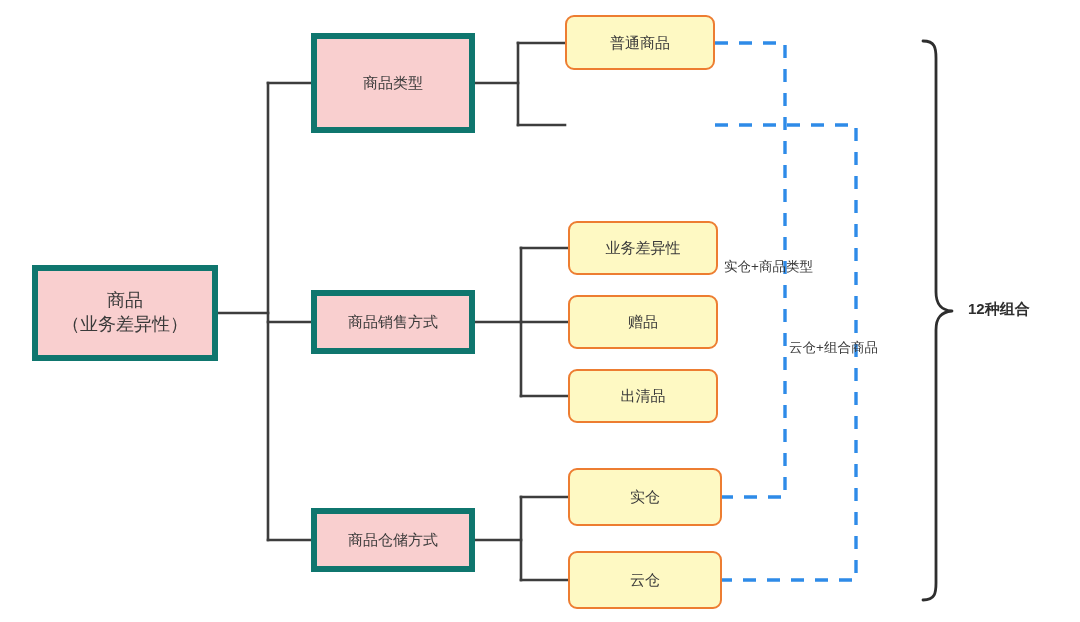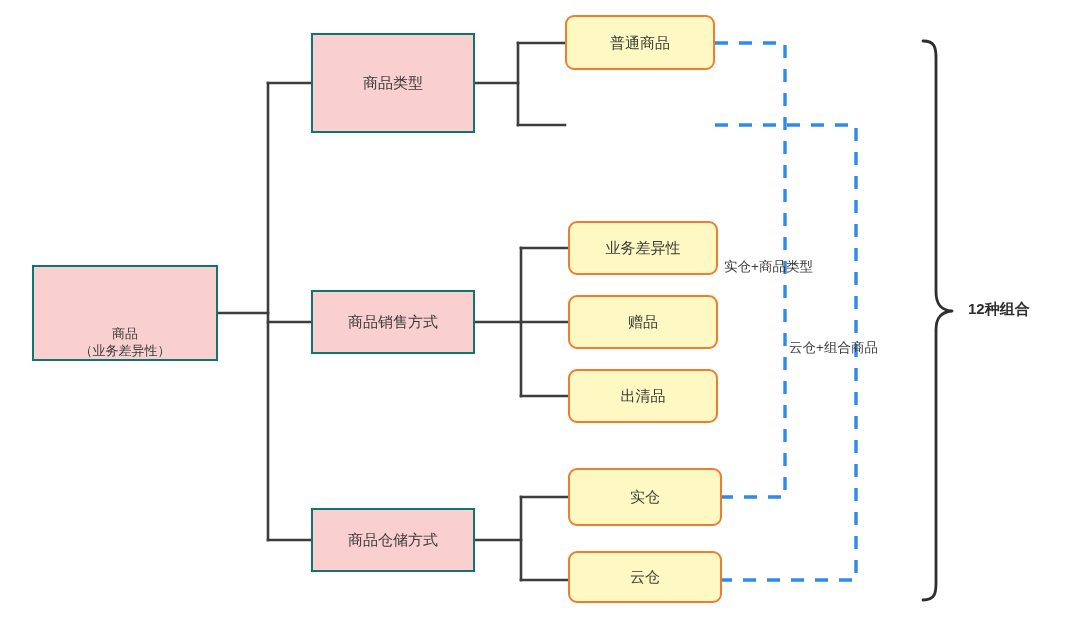--- a/index.html
+++ b/index.html
@@ -35,25 +35,25 @@
     align-items: center;
     justify-content: center;
     text-align: center;
     line-height: 1.32;
     color: #3a3a3a;
     white-space: pre-line;
     z-index: 2;
   }
   .node-root, .node-branch {
     background: #F9CFCF;
-    border: 2px solid #0f766e;
+    border: 6px solid #0f766e;
     border-radius: 0;
     font-size: 15px;
   }
-  .node-root { font-size: 13px; align-items: flex-end; }
+  .node-root { font-size: 18px; }
   .node-leaf {
     background: #fef9c3;
     border: 2.5px solid #ED7D31;
     border-radius: 9px;
     font-size: 15px;
   }
   .edge-label {
     position: absolute;
     font-size: 13.5px;
     color: #3a3a3a;
@@ -138,21 +138,21 @@
   <div class="node node-leaf" style="left:568px; top:369px; width:150px; height:54px;">
     <span>出清品</span>
   </div>
 
   <div class="node node-branch" style="left:311px; top:508px; width:164px; height:64px;align-items:center;">
     <span>商品仓储方式</span>
   </div>
   <div class="node node-leaf" style="left:568px; top:468px; width:154px; height:58px;">
     <span>实仓</span>
   </div>
-  <div class="node node-leaf" style="left:568px; top:551px; width:154px; height:52px;">
+  <div class="node node-leaf" style="left:568px; top:551px; width:154px; height:58px;">
     <span>云仓</span>
   </div>
 
   <div class="edge-label" style="left:724px; top:258px;">
     <span>实仓+商品类型</span>
   </div>
   <div class="edge-label" style="left:789px; top:339px;">
     <span>云仓+组合商品</span>
   </div>
 

